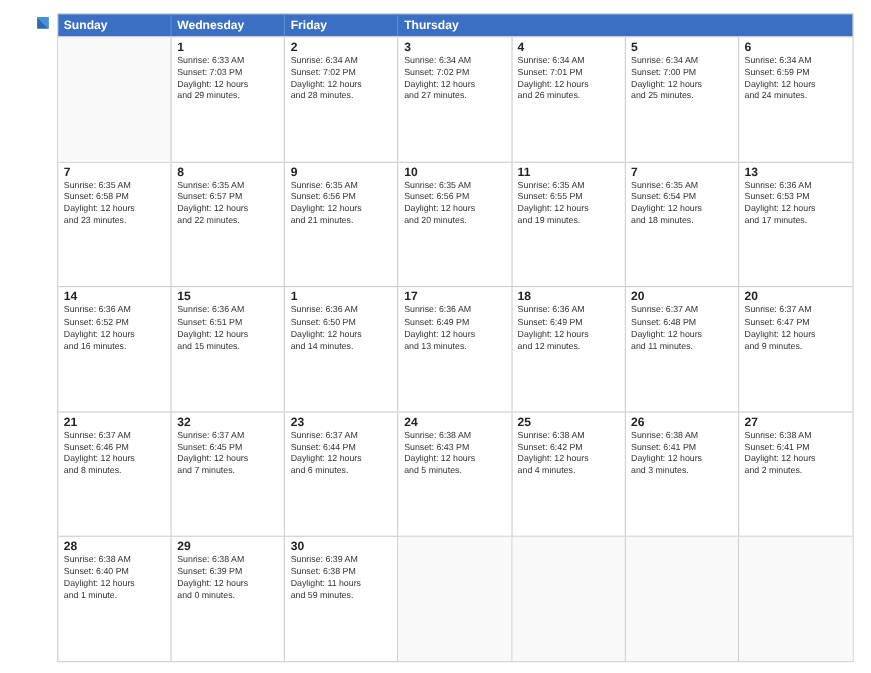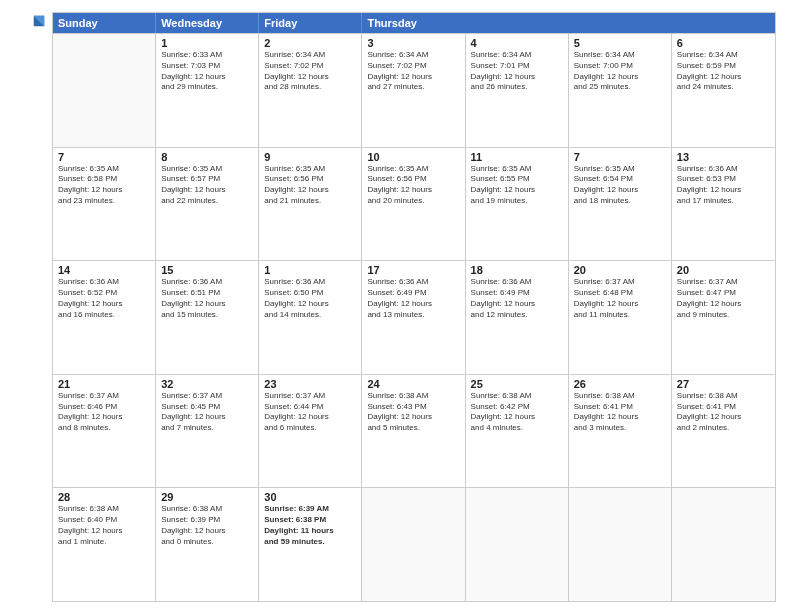--- a/index.html
+++ b/index.html
@@ -349,21 +349,21 @@
           </div>
           <div class="cal-cell">
             <span class="day-num">29</span>
             <div class="cell-info" style="white-space: pre-line;">Sunrise: 6:38 AM
 Sunset: 6:39 PM
 Daylight: 12 hours
 and 0 minutes.</div>
           </div>
           <div class="cal-cell">
             <span class="day-num">30</span>
-            <div class="cell-info" style="white-space: pre-line; font-weight: bold;">Sunrise: 6:39 AM
+            <div class="cell-info" style="white-space: pre-line;">Sunrise: 6:39 AM
 Sunset: 6:38 PM
 Daylight: 11 hours
 and 59 minutes.</div>
           </div>
           <div class="cal-cell empty"></div>
           <div class="cal-cell empty"></div>
           <div class="cal-cell empty"></div>
           <div class="cal-cell empty"></div>
         </div>
       </div>

